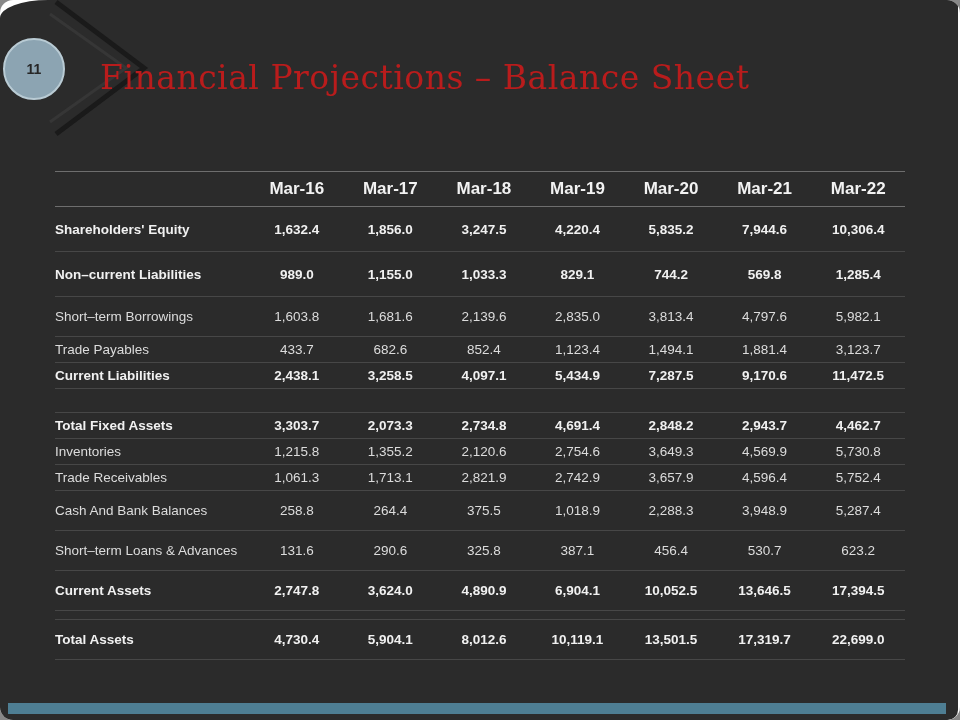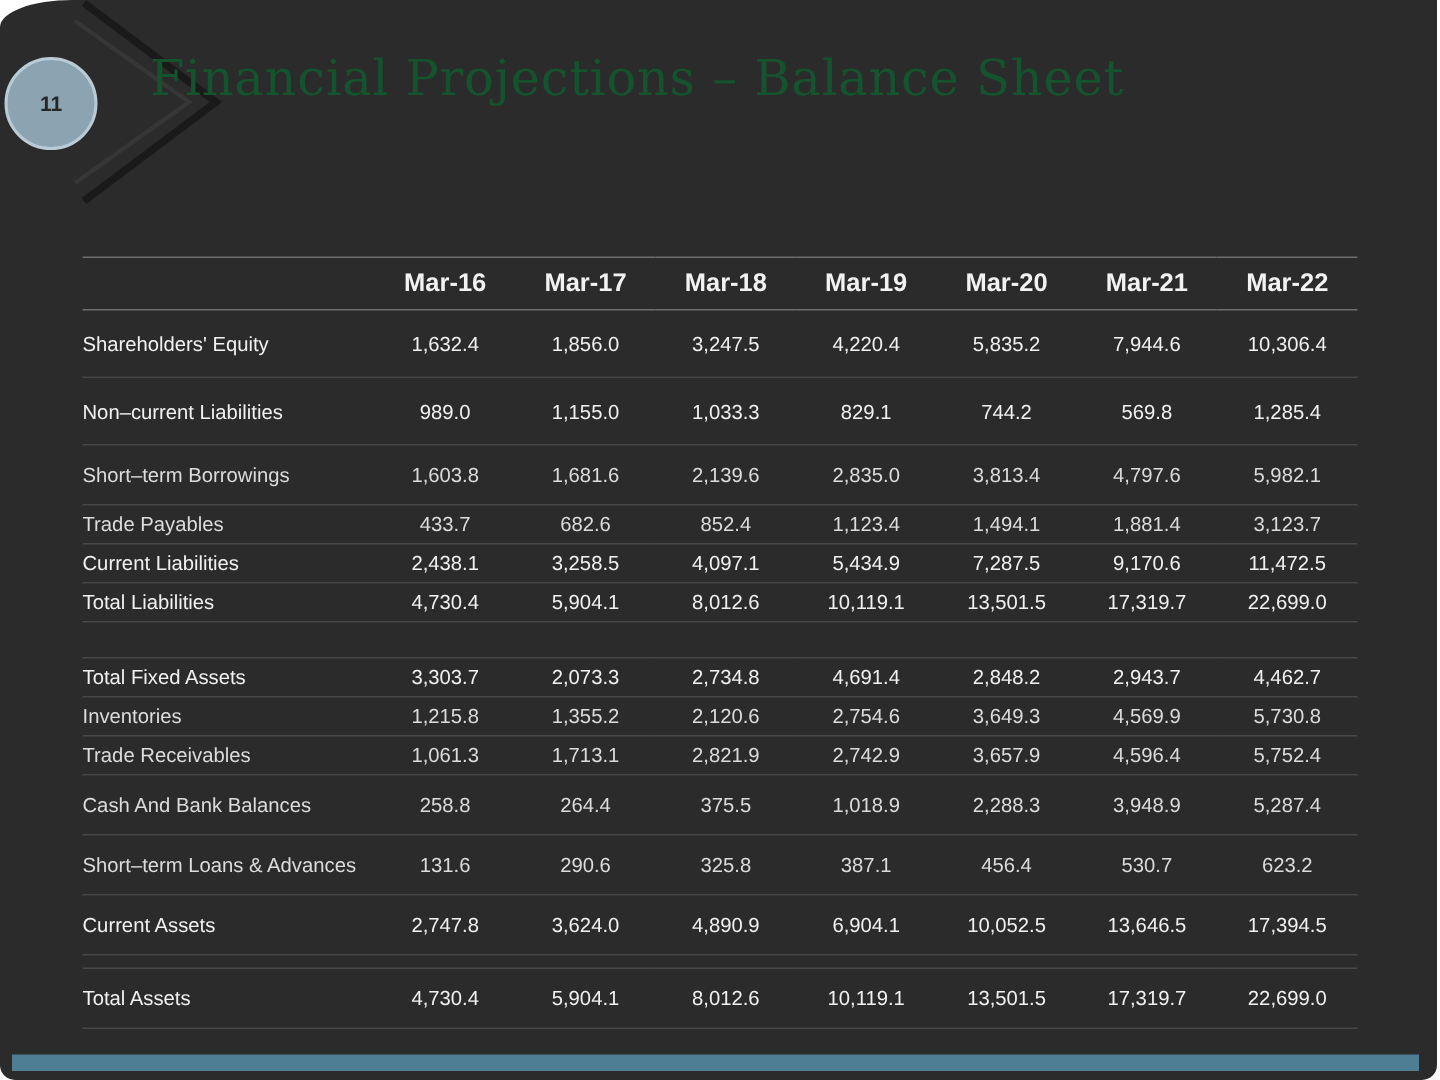--- a/index.html
+++ b/index.html
@@ -1,56 +1,56 @@
 <!DOCTYPE html>
 <html><head>
 <meta charset="utf-8">
 <style>
   html,body { margin:0; padding:0; background:#888; }
   .slide {
     position:relative; width:960px; height:720px; background:#ffffff;
-    font-family:"Liberation Sans", sans-serif; overflow:hidden;
+    font-family:"Liberation Sans", sans-serif; overflow:hidden;border-radius:13px;
   }
   .panel {
     position:absolute; left:0; top:0; right:2px; bottom:0;
     background:#2B2B2B;
     border-top-left-radius:48px 18px;
     border-bottom-left-radius:10px; border-bottom-right-radius:10px;
   }
   .chevron-decor { position:absolute; left:48px; top:0; }
   .page-badge {
     position:absolute; left:3px; top:38px; width:58px; height:58px;
     border-radius:50%; background:#8CA4B2; border:2px solid #B9CBD4;
     display:flex; align-items:center; justify-content:center;
     font-weight:bold; font-size:14px; color:#262626;
   }
   .slide-title {
-    position:absolute; left:100px; top:32px;
-    font-family:"DejaVu Serif", serif; font-size:33px; color:#14532d;
+    position:absolute; left:100px; top:58px;
+    font-family:"DejaVu Serif", serif; font-size:33px; color:#b91c1c;
     letter-spacing:0.5px; white-space:nowrap;
   }
   .table-title {
     position:absolute; left:56px; top:144px;
     font-size:17px; color:#7E909E;
   }
   .bs-table-wrap { position:absolute; left:55px; top:171px; width:850px; }
   table.bs { width:100%; border-collapse:collapse; table-layout:fixed; }
   table.bs thead tr { border-top:1px solid #6E6E6E; border-bottom:1px solid #6E6E6E; }
   table.bs th {
     font-weight:bold; font-size:17px; color:#F2F2F2;
     text-align:center; padding:0; height:34px; vertical-align:middle;
   }
   table.bs th.label-col { text-align:left; }
   table.bs tbody tr { border-bottom:1px solid #474747; }
   table.bs td {
     font-size:13.5px; color:#DCDCDC; text-align:center; padding:0;
     vertical-align:middle; white-space:nowrap;
   }
   table.bs td.label { text-align:left; }
-  table.bs tr.bold td { font-weight:normal; color:#F1F1F1; }
+  table.bs tr.bold td { font-weight:bold; color:#F1F1F1; }
   tr.r-tall   { height:45px; }
   tr.r-roomy  { height:40px; }
   tr.r-normal { height:26px;margin-left:40px; }
   tr.r-spacer { height:24px; }
   tr.r-spacer-sm { height:9px; }
   .bottom-bar {
     position:absolute; left:8px; right:14px; bottom:6px; height:11px;
     background:#4E7E93;
   }
 </style>
@@ -140,30 +140,20 @@
           <tr class="r-normal bold">
             <td class="label">Current Liabilities</td>
             <td>2,438.1</td>
             <td>3,258.5</td>
             <td>4,097.1</td>
             <td>5,434.9</td>
             <td>7,287.5</td>
             <td>9,170.6</td>
             <td>11,472.5</td>
           </tr>
-          <tr class="r-normal bold">
-            <td class="label">Total Liabilities</td>
-            <td>4,730.4</td>
-            <td>5,904.1</td>
-            <td>8,012.6</td>
-            <td>10,119.1</td>
-            <td>13,501.5</td>
-            <td>17,319.7</td>
-            <td>22,699.0</td>
-          </tr>
           <tr class="r-spacer">
             <td colspan="8"></td>
           </tr>
           <tr class="r-normal bold">
             <td class="label">Total Fixed Assets</td>
             <td>3,303.7</td>
             <td>2,073.3</td>
             <td>2,734.8</td>
             <td>4,691.4</td>
             <td>2,848.2</td>

